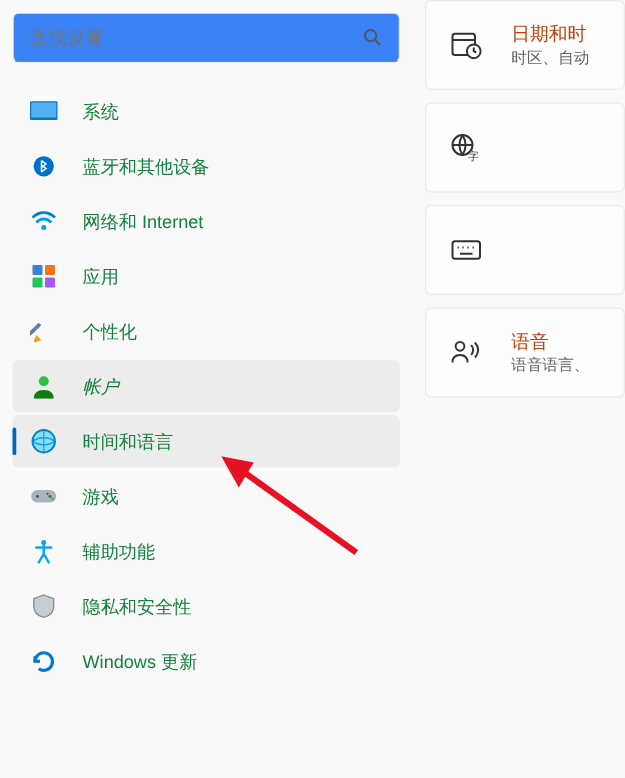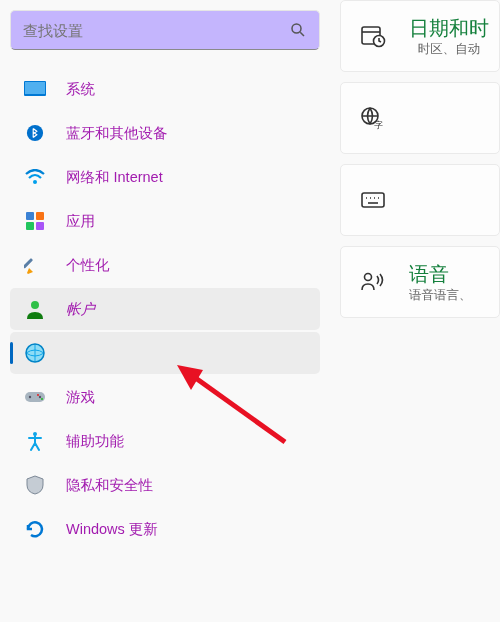--- a/index.html
+++ b/index.html
@@ -1,36 +1,36 @@
 <!DOCTYPE html>
 <html><head>
   <meta charset="utf-8">
   <style>
     * { margin: 0; padding: 0; box-sizing: border-box; font-family: "Segoe UI", "Microsoft YaHei", sans-serif; }
     body { width: 500px; height: 622px; background: #f9f9f9; overflow: hidden; display: flex; }
 
     .sidebar { width: 330px; padding: 0 10px; background: #f9f9f9; }
 
     .search-wrap { padding: 10px 0 18px 0; }
-    .search-box { display: flex; align-items: center; height: 40px; background: #c4b5fd; border: 1px solid #e5e5e5; border-bottom: 1px solid #8a8a8a; border-radius: 5px; padding: 0 12px; }
+    .search-box { display: flex; align-items: center; height: 40px; background: #3b82f6; border: 1px solid #e5e5e5; border-bottom: 1px solid #8a8a8a; border-radius: 5px; padding: 0 12px; }
     .search-box input { flex: 1; border: none; outline: none; background: transparent; font-size: 15px; color: #333; }
     .search-box .icon { width: 18px; height: 18px; }
 
     .nav-list { display: flex; flex-direction: column; gap: 2px; }
     .nav-item { display: flex; align-items: center; height: 42px; border-radius: 5px; padding: 0 10px 0 12px; position: relative; cursor: pointer; }
     .nav-item .icon-wrap { width: 26px; height: 26px; display: flex; align-items: center; justify-content: center; margin-right: 18px; }
-    .nav-item .label { font-size: 14.5px; color: #a21caf; }
+    .nav-item .label { font-size: 14.5px; color: #15803d; }
     .nav-item.hover { background: #ececec; font-style: italic; }
     .nav-item.selected { background: #ececec; }
     .nav-item.selected::before { content: ""; position: absolute; left: 0px; top: 10px; bottom: 10px; width: 3px; border-radius: 2px; background: #0067c0; }
 
     .content { flex: 1; padding: 0 0 0 10px; display: flex; flex-direction: column; gap: 6px; }
     .card { display: flex; align-items: center; height: 72px; background: #fdfdfd; border: 1px solid #eaeaea; border-radius: 5px; padding: 0 0 0 18px; margin-bottom: 4px; }
     .card .card-icon { width: 28px; height: 28px; display: flex; align-items: center; justify-content: center; margin-right: 22px; }
-    .card .card-text .title { font-size: 20px; color: #15803d; line-height: 1.3; white-space: nowrap; }
+    .card .card-text .title { font-size: 15px; color: #c2410c; line-height: 1.3; white-space: nowrap; }
     .card .card-text .sub { font-size: 12.5px; color: #646464; line-height: 1.3; white-space: nowrap; text-align: center; }
   </style>
 </head>
 <body>
 
 <div class="sidebar">
 
   <div class="search-wrap">
     <div class="search-box">
       <input type="text" placeholder="查找设置" style="">
@@ -109,20 +109,21 @@
     </div>
 
     <div class="nav-item selected">
       <span class="icon-wrap">
         <svg width="22" height="22" viewBox="0 0 22 22">
             <circle cx="11" cy="11" r="9" fill="#8edcf5"></circle>
             <path d="M2 11 Q11 5 20 11 M2 11 Q11 17 20 11 M11 2 L11 20" stroke="#0ea5e9" stroke-width="1" fill="none"></path>
             <circle cx="11" cy="11" r="9" fill="none" stroke="#0284c7" stroke-width="1.5"></circle>
           </svg>
       </span>
+      <span class="label">时间和语言</span>
     </div>
 
     <div class="nav-item">
       <span class="icon-wrap">
         <svg width="22" height="16" viewBox="0 0 22 16">
             <rect x="1" y="3" width="20" height="10" rx="5" fill="#a8b5c0"></rect>
             <circle cx="6" cy="8" r="1.2" fill="#556"></circle>
             <circle cx="16" cy="8" r="1.2" fill="#556"></circle>
             <circle cx="14" cy="6" r="0.9" fill="#e11"></circle>
             <circle cx="18" cy="10" r="0.9" fill="#1b1"></circle>

